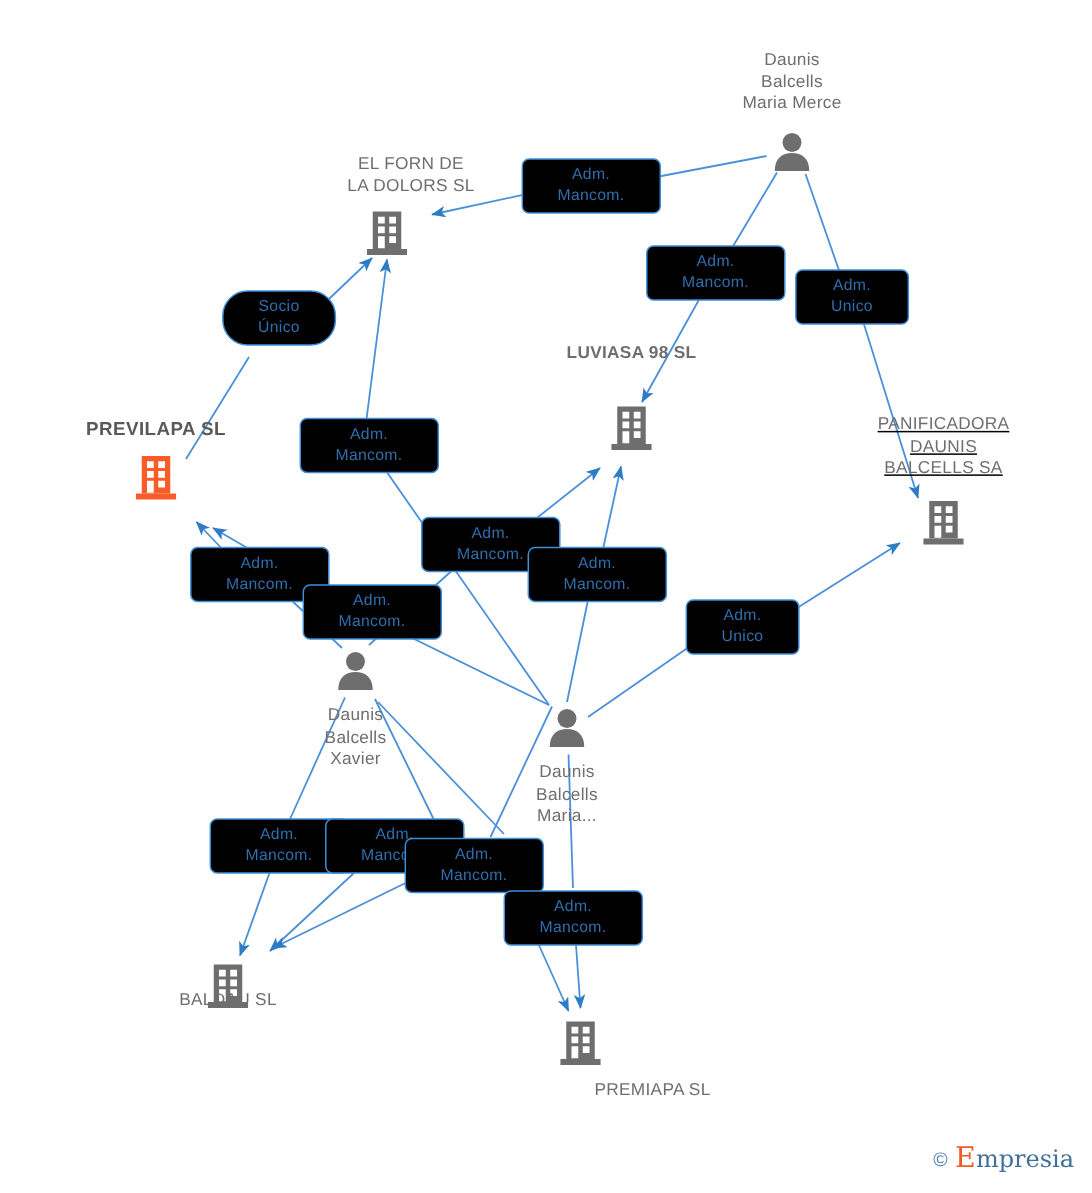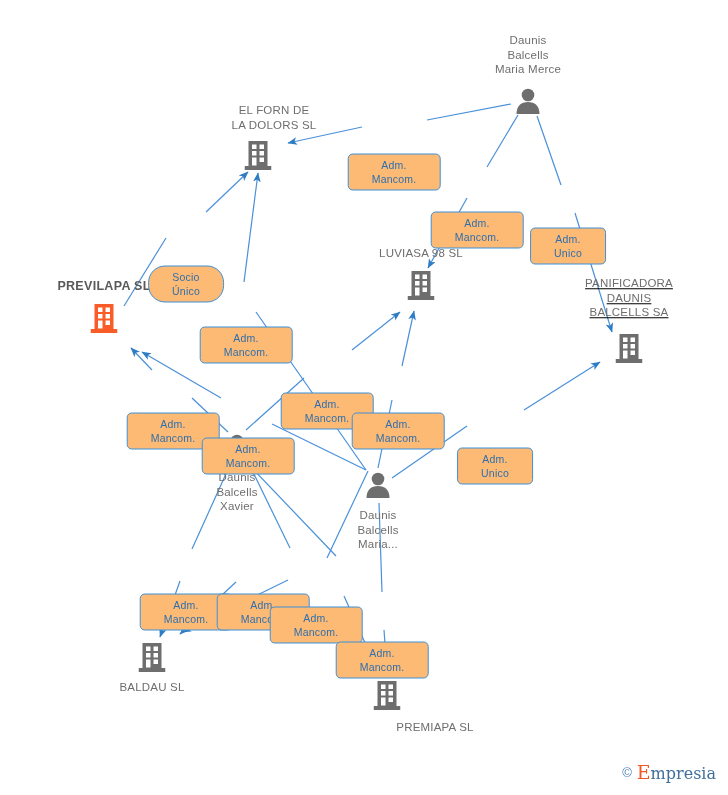--- a/index.html
+++ b/index.html
@@ -45,32 +45,31 @@
   }
   .icon-wrap {
     display: flex;
     justify-content: center;
     align-items: center;
     height: 34px;
   }
   .edge-label {
     position: absolute;
     transform: translate(-50%, -50%);
-    background: #fdba74;
+    background: #000000;
     border: 1.2px solid #3d8fd8;
     border-radius: 5px;
     color: #2f6fad;
     font-size: 10.5px;
     line-height: 13.5px;
     text-align: center;
     padding: 4px 23px;
     box-sizing: border-box;
     white-space: pre-line;
     letter-spacing: 0.2px;
-    margin-top: 48px;
   }
   .watermark {
     position: absolute;
     right: 12px;
     bottom: 12px;
     display: flex;
     align-items: center;
     gap: 5px;
     font-size: 14px;
   }
@@ -179,21 +178,21 @@
         <rect x="7.5" y="5.5" width="4.5" height="4.5" fill="#fff"></rect>
         <rect x="15" y="5.5" width="4.5" height="4.5" fill="#fff"></rect>
         <rect x="7.5" y="12" width="4.5" height="4.5" fill="#fff"></rect>
         <rect x="15" y="12" width="4.5" height="4.5" fill="#fff"></rect>
         <rect x="15" y="18.5" width="4.5" height="4.5" fill="#fff"></rect>
         <rect x="7.5" y="18.5" width="4.5" height="8" fill="#fff"></rect>
       </svg>
     </div>
   </div>
 
-  <div class="node" style="left:421px; top:253px;">
+  <div class="node" style="left:421px; top:236px;font-weight:bold;">
     <div class="node-label">LUVIASA 98 SL</div>
   </div>
   <div class="node" style="left:421px; top:285px;">
     <div class="icon-wrap">
       <svg width="27" height="32" viewBox="0 0 27 32">
         <rect x="4" y="2" width="19" height="25" fill="#6e6e6e"></rect>
         <rect x="0" y="27" width="27" height="4" fill="#6e6e6e"></rect>
         <rect x="7.5" y="5.5" width="4.5" height="4.5" fill="#fff"></rect>
         <rect x="15" y="5.5" width="4.5" height="4.5" fill="#fff"></rect>
         <rect x="7.5" y="12" width="4.5" height="4.5" fill="#fff"></rect>
@@ -231,21 +230,21 @@
         <rect x="0" y="27" width="27" height="4" fill="#6e6e6e"></rect>
         <rect x="7.5" y="5.5" width="4.5" height="4.5" fill="#fff"></rect>
         <rect x="15" y="5.5" width="4.5" height="4.5" fill="#fff"></rect>
         <rect x="7.5" y="12" width="4.5" height="4.5" fill="#fff"></rect>
         <rect x="15" y="12" width="4.5" height="4.5" fill="#fff"></rect>
         <rect x="15" y="18.5" width="4.5" height="4.5" fill="#fff"></rect>
         <rect x="7.5" y="18.5" width="4.5" height="8" fill="#fff"></rect>
       </svg>
     </div>
   </div>
-  <div class="node" style="left:152px; top:687px;text-align:center;">
+  <div class="node" style="left:152px; top:667px;text-align:center;">
     <div class="node-label">BALDAU SL</div>
   </div>
 
   <div class="node" style="left:387px; top:695px;">
     <div class="icon-wrap">
       <svg width="27" height="32" viewBox="0 0 27 32">
         <rect x="4" y="2" width="19" height="25" fill="#6e6e6e"></rect>
         <rect x="0" y="27" width="27" height="4" fill="#6e6e6e"></rect>
         <rect x="7.5" y="5.5" width="4.5" height="4.5" fill="#fff"></rect>
         <rect x="15" y="5.5" width="4.5" height="4.5" fill="#fff"></rect>
@@ -295,21 +294,21 @@
         <path d="M2.5,27 C2.5,18.6 7.5,15 14,15 C20.5,15 25.5,18.6 25.5,27 Z" fill="#6e6e6e"></path>
       </svg>
     </div>
   </div>
   <div class="node" style="left:378px; top:530px;">
     <div class="node-label" style="white-space:pre-line;">Daunis
 Balcells
 Maria...</div>
   </div>
 
-  <div class="edge-label" style="left:186px; top:236px;border-radius:17px;">Socio
+  <div class="edge-label" style="left:186px; top:212px;border-radius:17px;">Socio
 Único</div>
   <div class="edge-label" style="left:394px; top:124px;">Adm.
 Mancom.</div>
   <div class="edge-label" style="left:477px; top:182px;">Adm.
 Mancom.</div>
   <div class="edge-label" style="left:568px; top:198px;">Adm.
 Unico</div>
   <div class="edge-label" style="left:246px; top:297px;">Adm.
 Mancom.</div>
   <div class="edge-label" style="left:173px; top:383px;">Adm.

